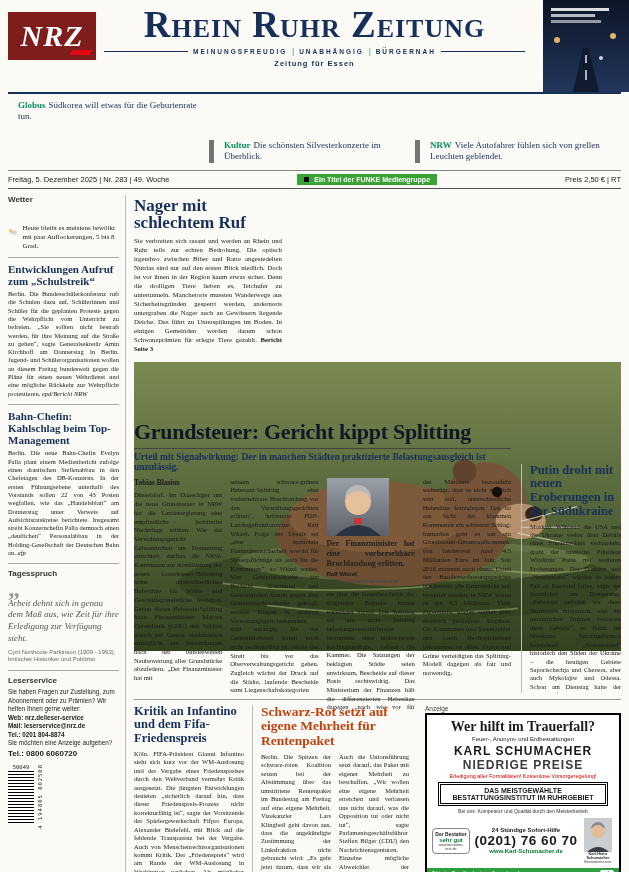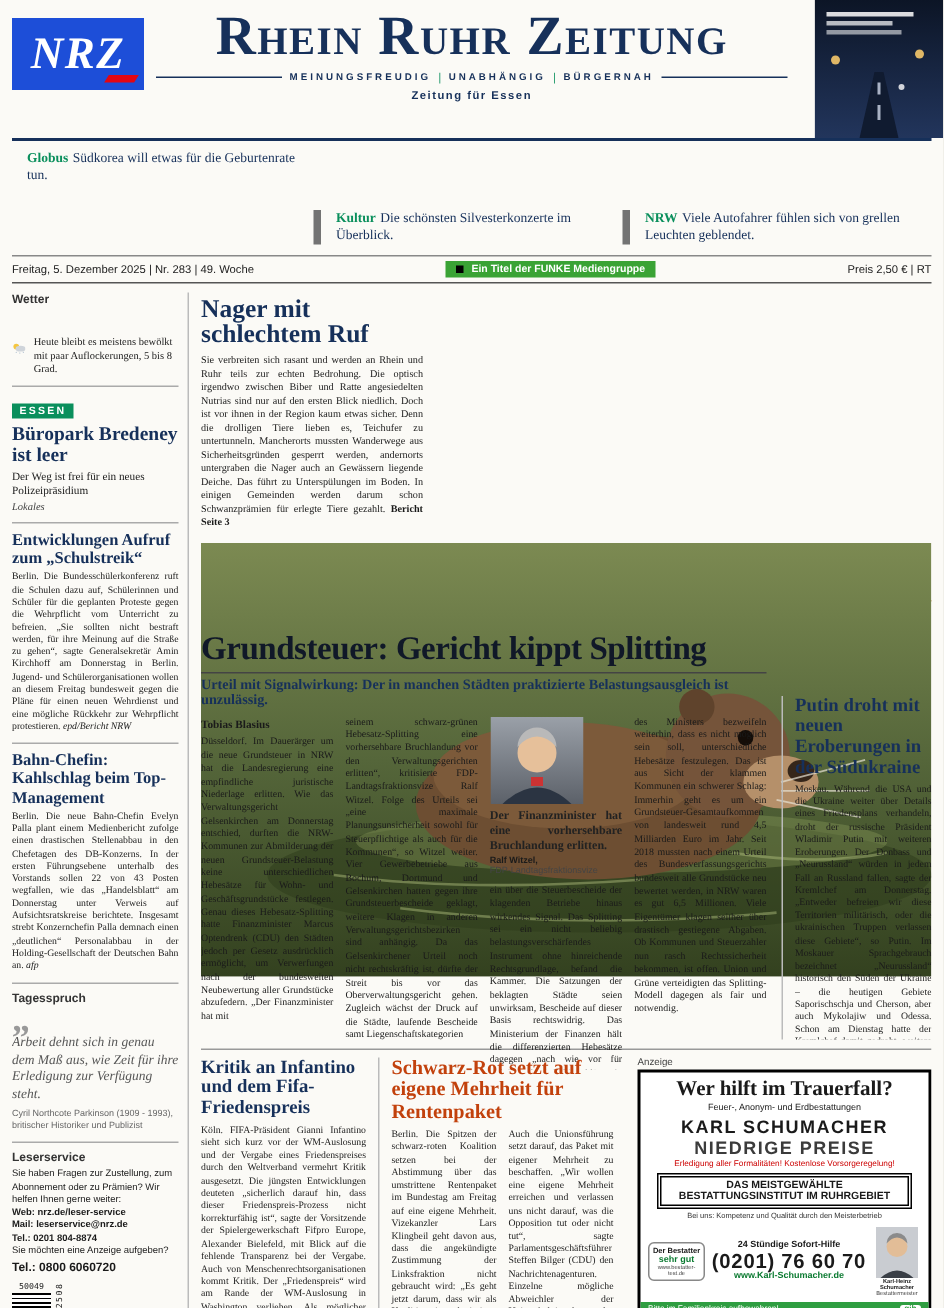--- a/index.html
+++ b/index.html
@@ -5,21 +5,21 @@
   * { margin:0; padding:0; box-sizing:border-box; }
   html,body { background:#e8e6e0; }
   .page {
     position:relative; width:629px; height:872px; margin:0 auto;
     background:#fbfaf6; color:#1a1a1a; overflow:hidden;
     font-family:"Liberation Serif","DejaVu Serif",serif;
   }
   
   .masthead { position:relative; height:92px; padding:6px 8px 0; }
   .logo-box { position:absolute; left:8px; top:12px; width:88px; height:48px;
-    background:#1d4ed8; display:flex; align-items:center; justify-content:center; }
+    background:#7f1d1d; display:flex; align-items:center; justify-content:center; }
   .logo-box .logo-text { color:#fff; font-style:italic; font-weight:bold;
     font-size:30px; letter-spacing:1px; }
   .logo-red { position:absolute; right:5px; bottom:5px; width:20px; height:5px;
     background:#e30613; transform:skewX(-32deg); }
   .mast-photo { position:absolute; right:0; top:0; width:86px; height:92px; overflow:hidden; }
   .mast-center { margin:0 96px; text-align:center; }
   .paper-title { font-variant:small-caps; font-weight:bold; font-size:37px; line-height:1;
     color:#16305a; letter-spacing:1px; white-space:nowrap; }
   .mast-sub { display:flex; align-items:center; gap:5px; margin-top:4px; }
   .mast-sub .rule { flex:1; border-top:1px solid #16305a; }
@@ -217,26 +217,20 @@
             <circle cx="6" cy="6" r="4" fill="#f5c63f"></circle>
             <ellipse cx="12" cy="9" rx="7" ry="4" fill="#cfd4da"></ellipse>
             <circle cx="6" cy="14" r="0.8" fill="#9fb3c8"></circle>
             <circle cx="11" cy="15" r="0.8" fill="#9fb3c8"></circle>
             <circle cx="16" cy="14" r="0.8" fill="#9fb3c8"></circle>
           </svg>
           <div class="weather-text">Heute bleibt es meistens bewölkt mit paar Auflockerungen, 5 bis 8 Grad.</div>
         </div>
       </section>
 
-      <section class="side-sec">
-        <span class="tag-essen">ESSEN</span>
-        <div class="essen-head">Büropark Bredeney ist leer</div>
-        <div class="essen-text">Der Weg ist frei für ein neues Polizeipräsidium</div>
-        <div class="section-ref">Lokales</div>
-      </section>
 
       <section class="side-sec">
         <div class="side-head">Entwicklungen Aufruf zum „Schulstreik“</div>
         <p class="side-body">
           <span>Berlin. Die Bundesschülerkonferenz ruft die Schulen dazu auf, Schülerinnen und Schüler für die geplanten Proteste gegen die Wehrpflicht vom Unterricht zu befreien. „Sie sollten nicht bestraft werden, für ihre Meinung auf die Straße zu gehen“, sagte Generalsekretär Amin Kirchhoff am Donnerstag in Berlin. Jugend- und Schülerorganisationen wollen an diesem Freitag bundesweit gegen die Pläne für einen neuen Wehrdienst und eine mögliche Rückkehr zur Wehrpflicht protestieren.</span>
           <i class="credit">epd/Bericht NRW</i>
         </p>
       </section>
 
       <section class="side-sec">

